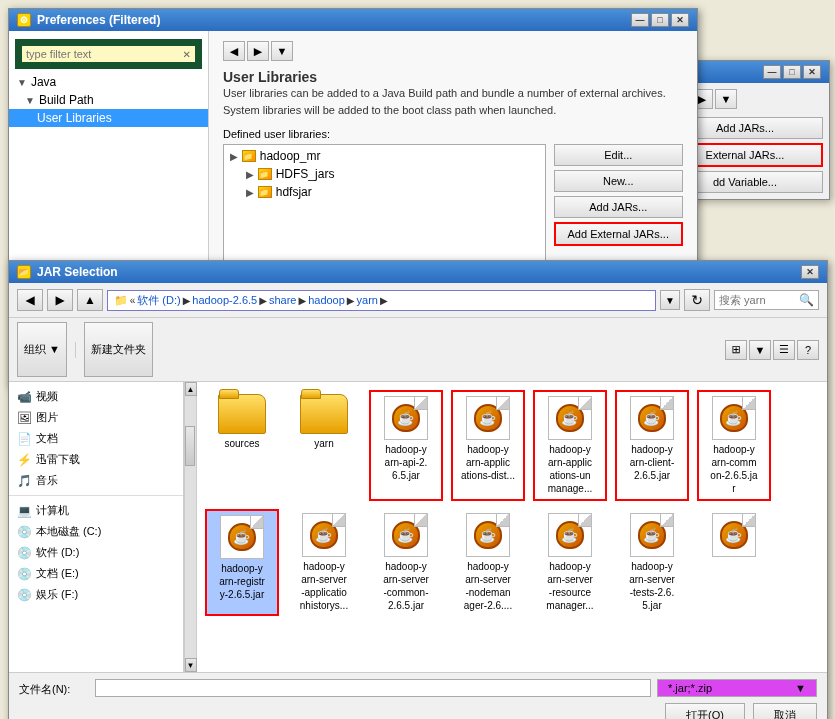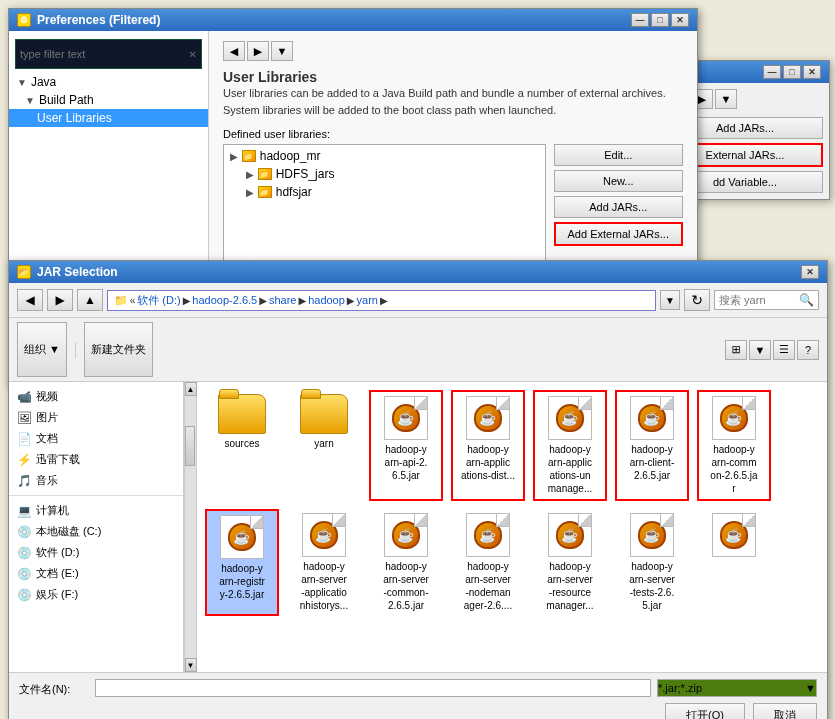--- a/index.html
+++ b/index.html
@@ -43,23 +43,23 @@
     .pref-sidebar {
       width: 200px;
       background: white;
       border-right: 1px solid #ccc;
       padding: 4px 0;
     }
     .filter-box {
       margin: 4px 6px;
       display: flex;
       align-items: center;
-      border: 1px solid #14532d;
-      background: #0f172a;
-      padding: 8px 4px;
+      border: 7px solid #14532d;
+      background: #fef9c3;
+      padding: 2px 4px;
     }
     .filter-input {
       border: none; outline: none; font-size: 11px; color: #888; flex: 1; background: transparent;
     }
     .filter-clear { font-size: 10px; color: #666; cursor: pointer; }
     .tree-item { padding: 2px 8px; cursor: pointer; display: flex; align-items: center; gap: 4px; }
     .tree-arrow { font-size: 10px; color: #555; }
     .tree-item.selected { background: #3399ff; color: white; }
     .indent-1 { padding-left: 16px; }
     .indent-2 { padding-left: 28px; }
@@ -381,22 +381,22 @@
       flex: 1;
       border: 1px solid #aaa;
       background: white;
       padding: 2px 6px;
       font-size: 11px;
       outline: none;
     }
     .filetype-dropdown {
       width: 160px;
       border: 1px solid #aaa;
-      background: #4d7c0f;
-      padding: 2px 0;
+      background: #d946ef;
+      padding: 2px 10px;
       font-size: 11px;
       display: flex; align-items: center; justify-content: space-between;
       cursor: pointer;
     }
     .bottom-buttons {
       display: flex; justify-content: flex-end; gap: 8px;
     }
     .bottom-btn {
       padding: 4px 20px;
       background: linear-gradient(to bottom, #f8f8f8, #e0e0e0);

